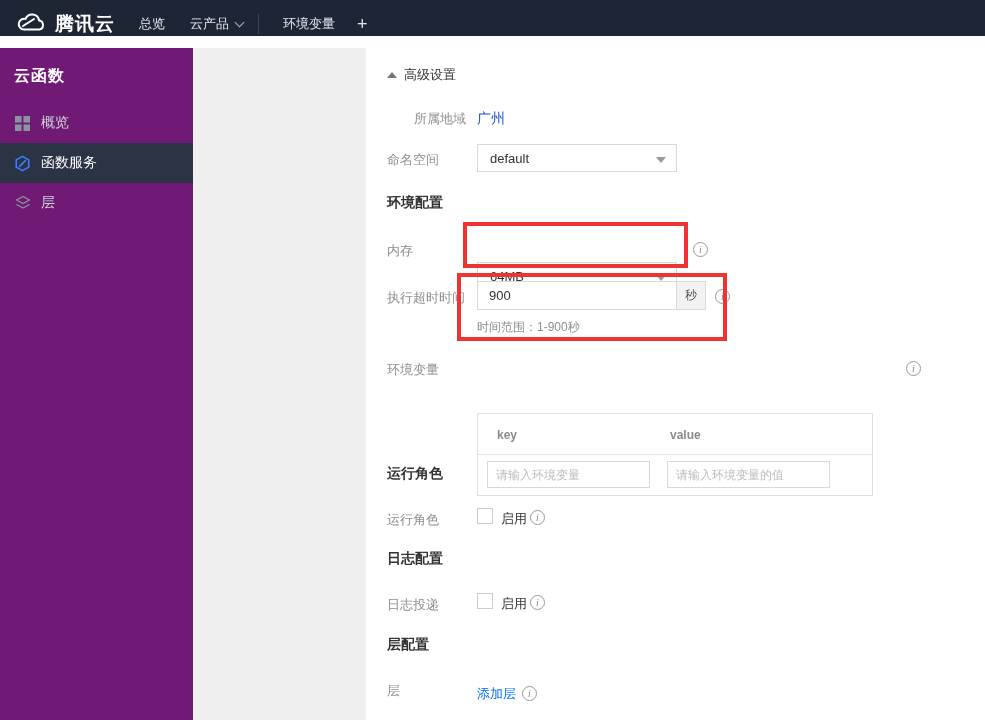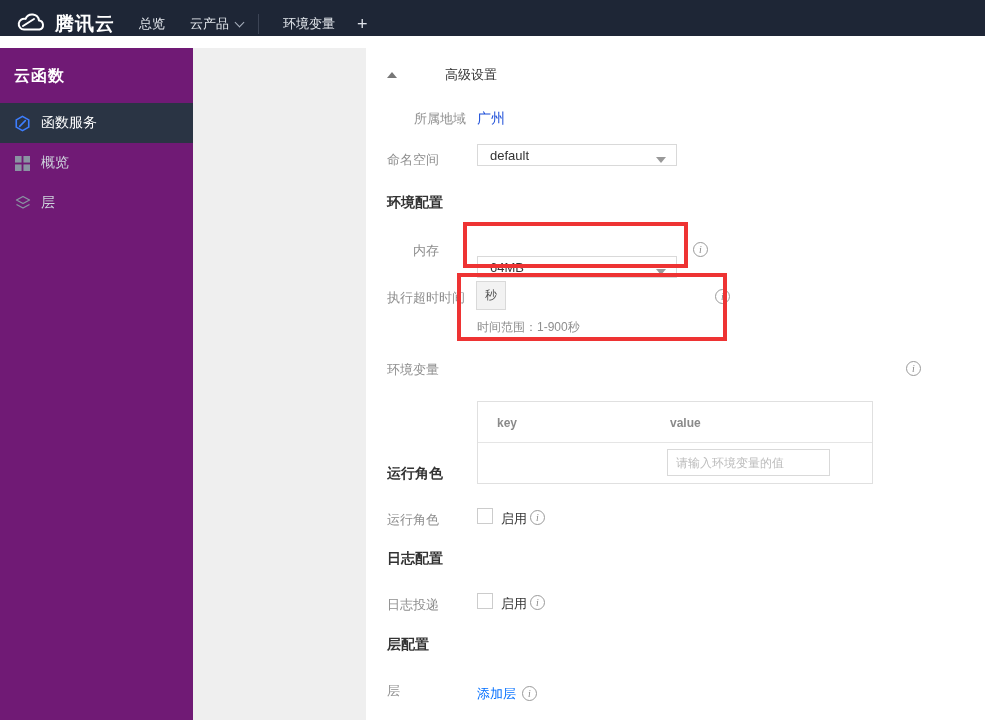--- a/index.html
+++ b/index.html
@@ -30,21 +30,21 @@
   .graypanel { position:absolute; left:193px; top:48px; width:173px; height:672px; background:#efefef; }
   
   .content { position:absolute; left:366px; top:48px; width:619px; height:672px; background:#fff; }
   .abs { position:absolute; }
   .flabel { font-size:13px; color:#8e8e8e; white-space:nowrap; }
   .fvalue { font-size:14px; color:#1d4ed8; }
   .sec-h { font-size:14px; font-weight:bold; color:#333; }
   .adv-toggle { display:flex; align-items:center; cursor:pointer; }
   .tri-up { width:0; height:0; border-left:5px solid transparent; border-right:5px solid transparent; border-bottom:6px solid #777; margin-right:7px; }
   .adv-text { font-size:13px; color:#333; }
-  .dropdown { width:200px; height:22px; border:1px solid #d9d9d9; background:#fff; display:flex; align-items:center; padding:0 12px; font-size:13px; color:#333; cursor:pointer; position:relative; }
+  .dropdown { width:200px; height:28px; border:1px solid #d9d9d9; background:#fff; display:flex; align-items:center; padding:0 12px; font-size:13px; color:#333; cursor:pointer; position:relative; }
   .caret { position:absolute; right:10px; top:12px; width:0; height:0; border-left:5px solid transparent; border-right:5px solid transparent; border-top:6px solid #999; }
   .txt-input { width:200px; height:29px; border:1px solid #d9d9d9; padding:0 11px; font-size:13px; color:#333; font-family:inherit; outline:none; }
   .unit-box { width:30px; height:29px; background:#f2f2f2; border:1px solid #d9d9d9; margin-left:-1px; display:flex; align-items:center; justify-content:center; font-size:12px; color:#555; }
   .inp-group { display:flex; }
   .hint { font-size:12px; color:#8e8e8e; }
   .info { width:15px; height:15px; border-radius:50%; border:1px solid #9a9a9a; color:#8a8a8a; display:flex; align-items:center; justify-content:center; font-size:10px; font-family:"Liberation Serif",serif; font-style:italic; cursor:pointer; background:#fff; }
   .info::before { content:"i"; }
   .ann-box { border:4px solid #ee3333; pointer-events:none; z-index:6; background:transparent; }
   .envtable { width:396px; height:83px; border:1px solid #e0e0e0; position:relative; background:#fff; }
   .envtable .hdr { position:absolute; top:14px; font-size:12px; font-weight:bold; color:#8a8a8a; }
@@ -74,95 +74,97 @@
     <span class="chev"></span>
   </div>
   <div class="nav-divider"></div>
   <div class="nav-item nav-icp">环境变量</div>
   <div class="nav-item nav-plus">+</div>
 </div>
 
 <div class="sidebar">
   <div class="sidebar-title">云函数</div>
   <div class="side-items">
-    <div class="side-item active">
-      <span class="ic">
-        <svg width="17" height="17" viewBox="0 0 18 18" fill="none">
-          <polygon points="9,1.5 15.6,5.2 15.6,12.8 9,16.5 2.4,12.8 2.4,5.2" stroke="#3d7eff" stroke-width="1.7" fill="none"></polygon>
-          <path d="M6 12 L12 6" stroke="#3d7eff" stroke-width="1.7" stroke-linecap="round"></path>
-        </svg>
-      </span>
-      <span>函数服务</span>
-    </div>
     <div class="side-item">
       <span class="ic">
         <svg width="15" height="15" viewBox="0 0 16 16">
           <rect x="0" y="0" width="7" height="7" fill="#8a93a2"></rect>
           <rect x="9" y="0" width="7" height="7" fill="#8a93a2"></rect>
           <rect x="0" y="9" width="7" height="7" fill="#8a93a2"></rect>
           <rect x="9" y="9" width="7" height="7" fill="#8a93a2"></rect>
         </svg>
       </span>
       <span>概览</span>
+    </div>
+    <div class="side-item active">
+      <span class="ic">
+        <svg width="17" height="17" viewBox="0 0 18 18" fill="none">
+          <polygon points="9,1.5 15.6,5.2 15.6,12.8 9,16.5 2.4,12.8 2.4,5.2" stroke="#3d7eff" stroke-width="1.7" fill="none"></polygon>
+          <path d="M6 12 L12 6" stroke="#3d7eff" stroke-width="1.7" stroke-linecap="round"></path>
+        </svg>
+      </span>
+      <span>函数服务</span>
     </div>
     <div class="side-item">
       <span class="ic">
         <svg width="16" height="16" viewBox="0 0 16 16" fill="none">
           <polygon points="8,1.5 14.5,5 8,8.5 1.5,5" stroke="#8a93a2" stroke-width="1.4" fill="none" stroke-linejoin="round"></polygon>
           <path d="M1.5 9.5 L8 13 L14.5 9.5" stroke="#8a93a2" stroke-width="1.4" fill="none" stroke-linejoin="round"></path>
         </svg>
       </span>
       <span>层</span>
     </div>
   </div>
 </div>
 
 <div class="graypanel"></div>
 
 <div class="content">
 
-  <div class="abs adv-toggle" style="left:21px; top:18px;gap:41px;">
+  <div class="abs adv-toggle" style="left:21px; top:18px;">
     <span class="tri-up"></span>
     <span class="adv-text">高级设置</span>
   </div>
 
   <div class="abs flabel" style="left:21px; top:62px;margin-left:27px;">所属地域</div>
   <div class="abs fvalue" style="left:111px; top:62px;">广州</div>
 
   <div class="abs flabel" style="left:21px; top:103px;">命名空间</div>
   <div class="abs dropdown" style="left:111px; top:96px;">
     <span>default</span>
     <span class="caret"></span>
   </div>
 
   <div class="abs sec-h" style="left:21px; top:146px;">环境配置</div>
 
-  <div class="abs flabel" style="left:21px; top:194px;margin-left:26px;">内存</div>
+  <div class="abs flabel" style="left:21px; top:194px;">内存</div>
   <div class="abs dropdown" style="left:111px; top:186px;">
     <span>64MB</span>
     <span class="caret"></span>
   </div>
   <div class="abs info" style="left:327px; top:194px;"></div>
 
   <div class="abs ann-box" style="left:97px; top:174px; width:225px; height:46px;"></div>
 
   <div class="abs flabel" style="left:21px; top:241px;">执行超时时间</div>
   <div class="abs inp-group" style="left:111px; top:233px;">
+    <input class="txt-input" type="text" value="900" style="">
     <span class="unit-box">秒</span>
   </div>
   <div class="abs info" style="left:349px; top:241px;"></div>
   <div class="abs hint" style="left:111px; top:271px;">时间范围：1-900秒</div>
 
   <div class="abs ann-box" style="left:91px; top:225px; width:270px; height:68px;"></div>
 
   <div class="abs flabel" style="left:21px; top:313px;">环境变量</div>
   <div class="abs envtable" style="left:111px; top:309px;">
     <div class="hdr" style="left:19px;">key</div>
     <div class="hdr" style="left:192px;">value</div>
     <div class="hdr-rule"></div>
+    <input class="ph-input" style="left: 9px; top: 47px;" type="text" placeholder="请输入环境变量">
     <input class="ph-input" style="left: 189px; top: 47px;" type="text" placeholder="请输入环境变量的值">
   </div>
   <div class="abs info" style="left:540px; top:313px;"></div>
 
   <div class="abs sec-h" style="left:21px; top:417px;">运行角色</div>
   <div class="abs flabel" style="left:21px; top:463px;">运行角色</div>
   <input class="abs checkbox" style="left: 111px; top: 460px;" type="checkbox">
   <div class="abs en-label" style="left:135px; top:462px;">启用</div>
   <div class="abs info" style="left:164px; top:462px;"></div>
 

